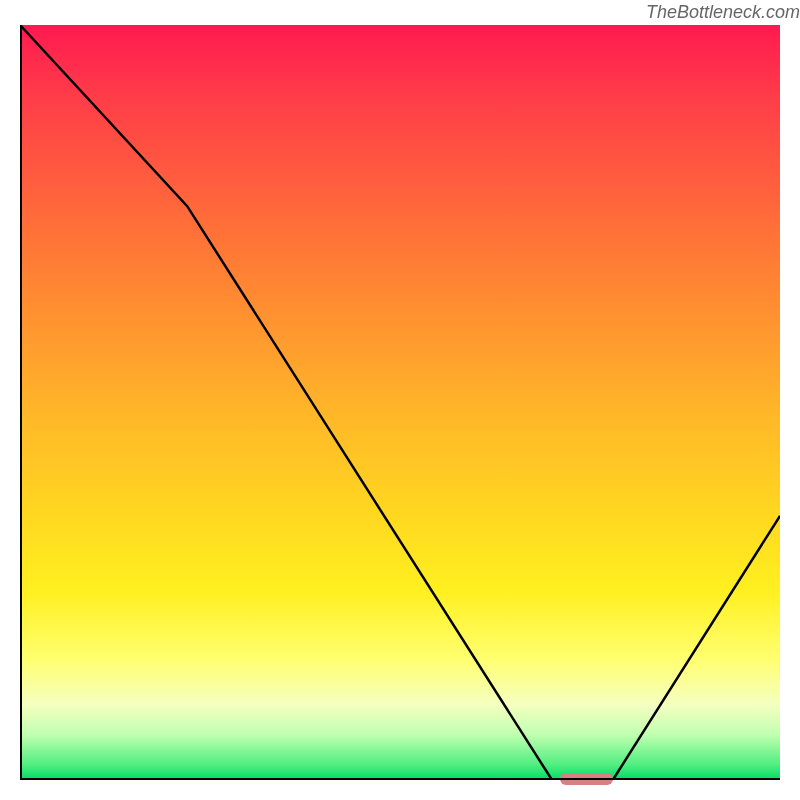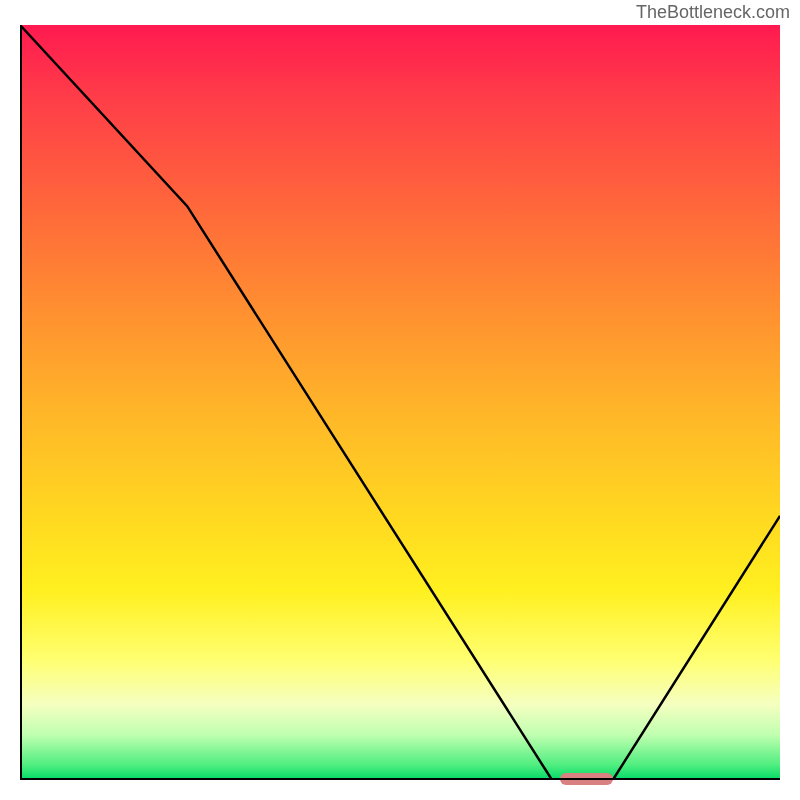--- a/index.html
+++ b/index.html
@@ -6,25 +6,26 @@
   body {
     width: 800px;
     height: 800px;
     position: relative;
     font-family: Arial, sans-serif;
     background: #fff;
   }
   .watermark {
     position: absolute;
     top: 2px;
-    right: 10px;
+    right: 0;
     color: #666;
     font-size: 18px;
     font-weight: normal;
     z-index: 10;
+    font-style: italic;
   }
   .chart-container {
     position: absolute;
     left: 20px;
     top: 25px;
     width: 760px;
     height: 755px;
   }
   .plot-area {
     position: absolute;

